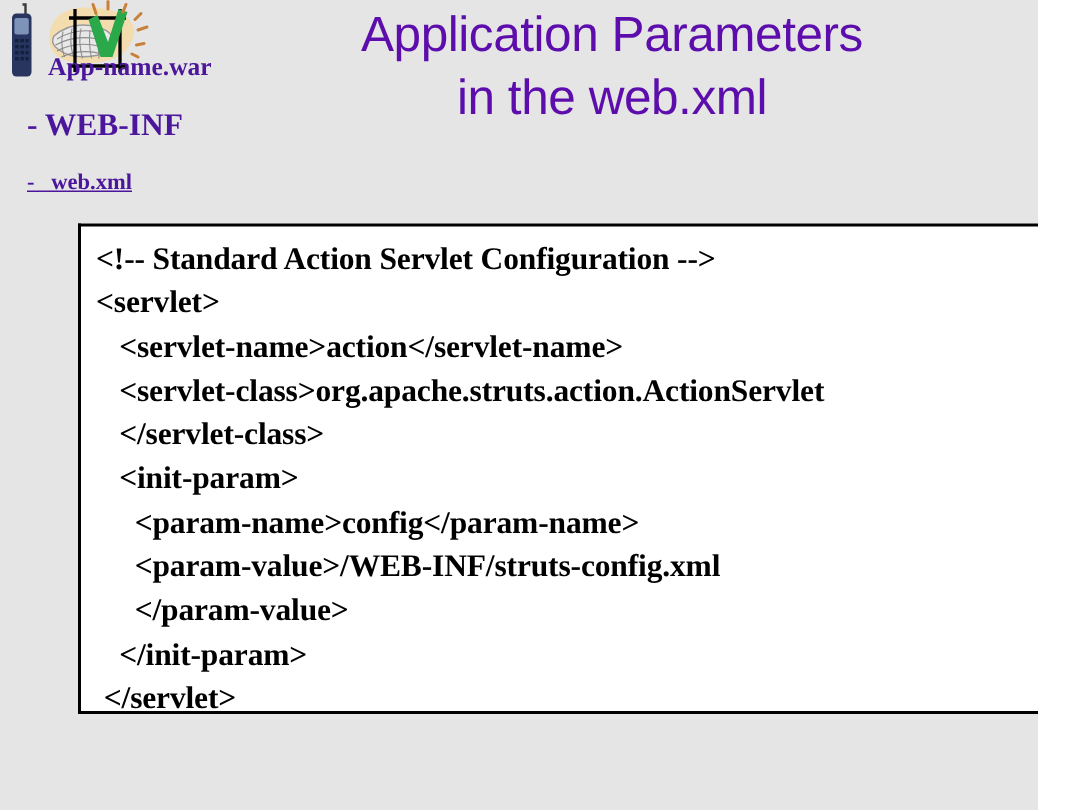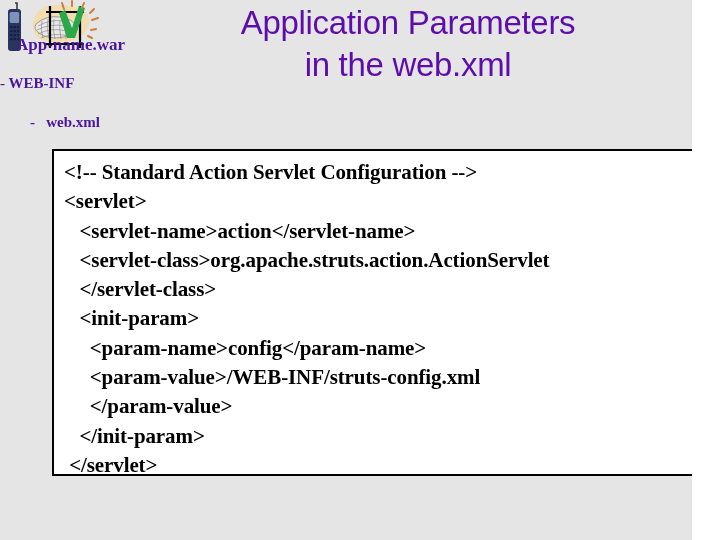--- a/index.html
+++ b/index.html
@@ -53,32 +53,34 @@
   }
   .outline-item {
     font-family: "Liberation Serif", "DejaVu Serif", serif;
     font-weight: bold;
     color: #4B169C;
     white-space: pre;
   }
   .lvl1 {
     font-size: 17px;
     line-height: 21px;
-    padding-left: 16px;
+    padding-left: 32px;
   }
   .lvl2 {
-    font-size: 15px;
+    font-size: 21px;
     line-height: 20px;
+    padding-left: 18px;
     margin-top: 18px;
   }
   .lvl3 {
     font-size: 15px;
     line-height: 20px;
-    padding-left: 30px;
+    padding-left: 18px;
     margin-top: 19px;
+    text-decoration: underline;
   }
 
   
   .code-box {
     position: absolute;
     left: 52px;
     top: 149px;
     width: 690px;
     height: 327px;
     border: 2px solid #000000;

